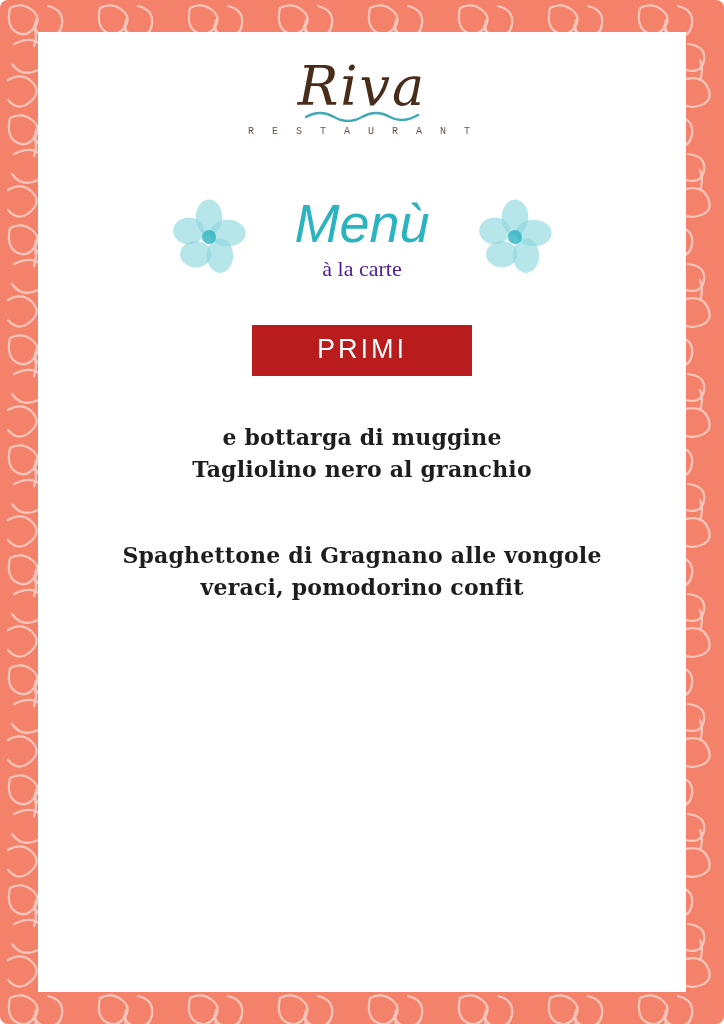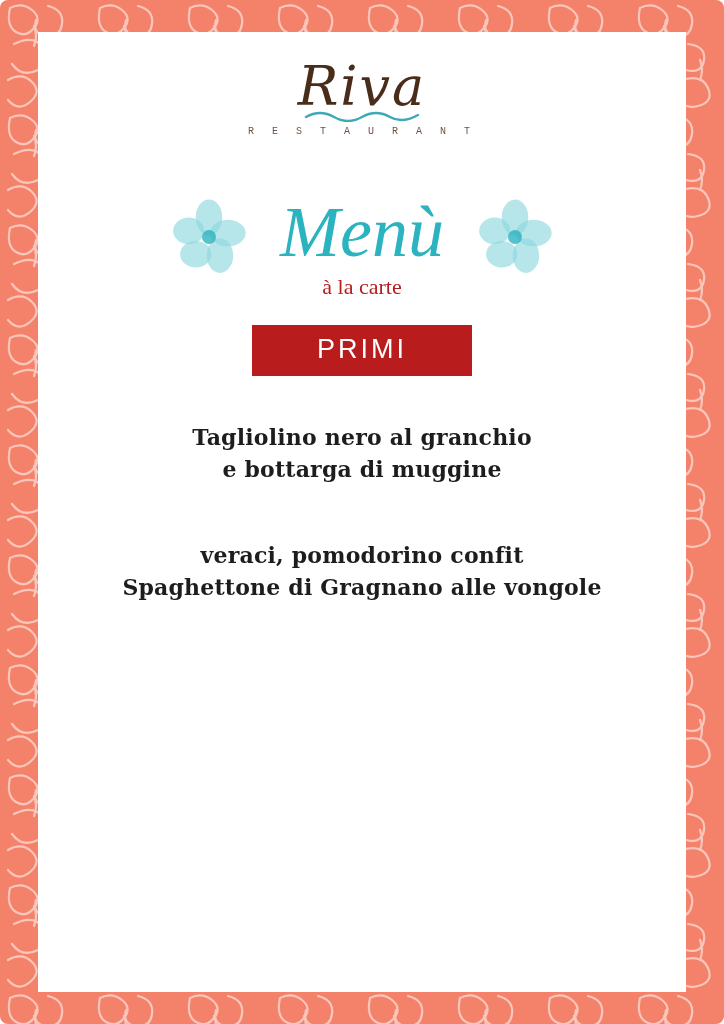--- a/index.html
+++ b/index.html
@@ -78,35 +78,35 @@
   
   .menu-head {
     position: absolute;
     left: 0;
     right: 0;
     top: 150px;
     text-align: center;
     height: 130px;
   }
   .menu-title {
-    font-family: Liberation Serif, serif;
+    font-family: Liberation Sans, sans-serif;
     font-style: italic;
-    font-size: 72px;
+    font-size: 54px;
     color: #2bb3c0;
     line-height: 1;
     position: relative;
     z-index: 3;
     display: inline-block;
     margin-top: 14px;
     text-align: center;
   }
   .menu-sub {
     font-family: "Liberation Serif", serif;
     font-size: 22px;
-    color: #b91c1c;
+    color: #4c1d95;
     margin-top: 6px;
   }
   .flower {
     position: absolute;
     width: 78px;
     height: 78px;
     z-index: 1;
   }
   .flower.left  { left: 132px; top: 16px; }
   .flower.right { right: 132px; top: 16px; }
@@ -214,26 +214,26 @@
       <div class="menu-sub">à la carte</div>
     </div>
 
     <div class="banner-wrap">
       <div class="banner">PRIMI</div>
     </div>
 
     <div class="dishes">
 
       <div class="dish">
+        <div class="dish-line">e bottarga di muggine</div>
         <div class="dish-line">Tagliolino nero al granchio</div>
-        <div class="dish-line">e bottarga di muggine</div>
       </div>
 
       <div class="dish">
+        <div class="dish-line">Spaghettone di Gragnano alle vongole</div>
         <div class="dish-line">veraci, pomodorino confit</div>
-        <div class="dish-line">Spaghettone di Gragnano alle vongole</div>
       </div>
 
 
     </div>
 
   </div>
 </div>
 
 </body></html>

